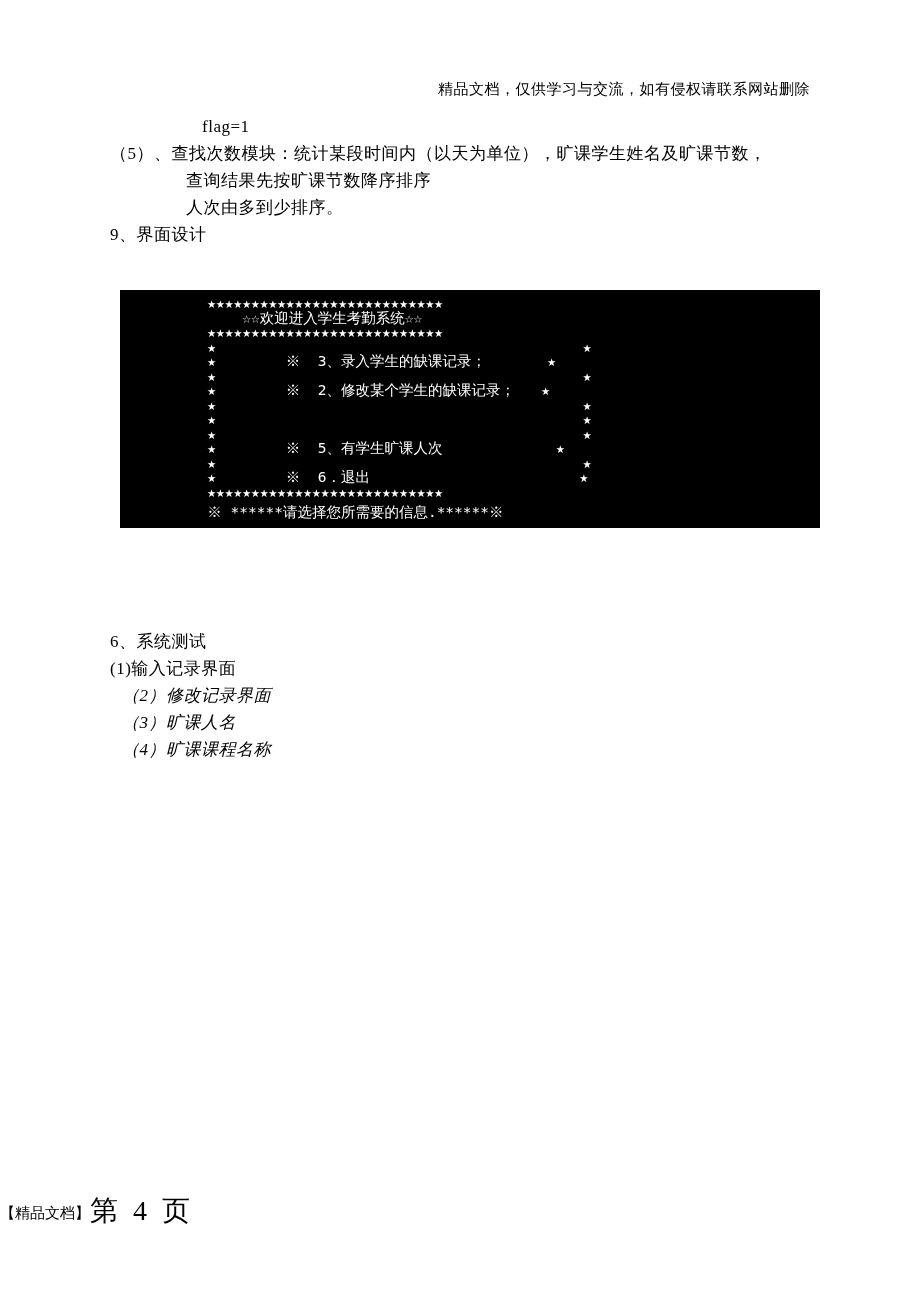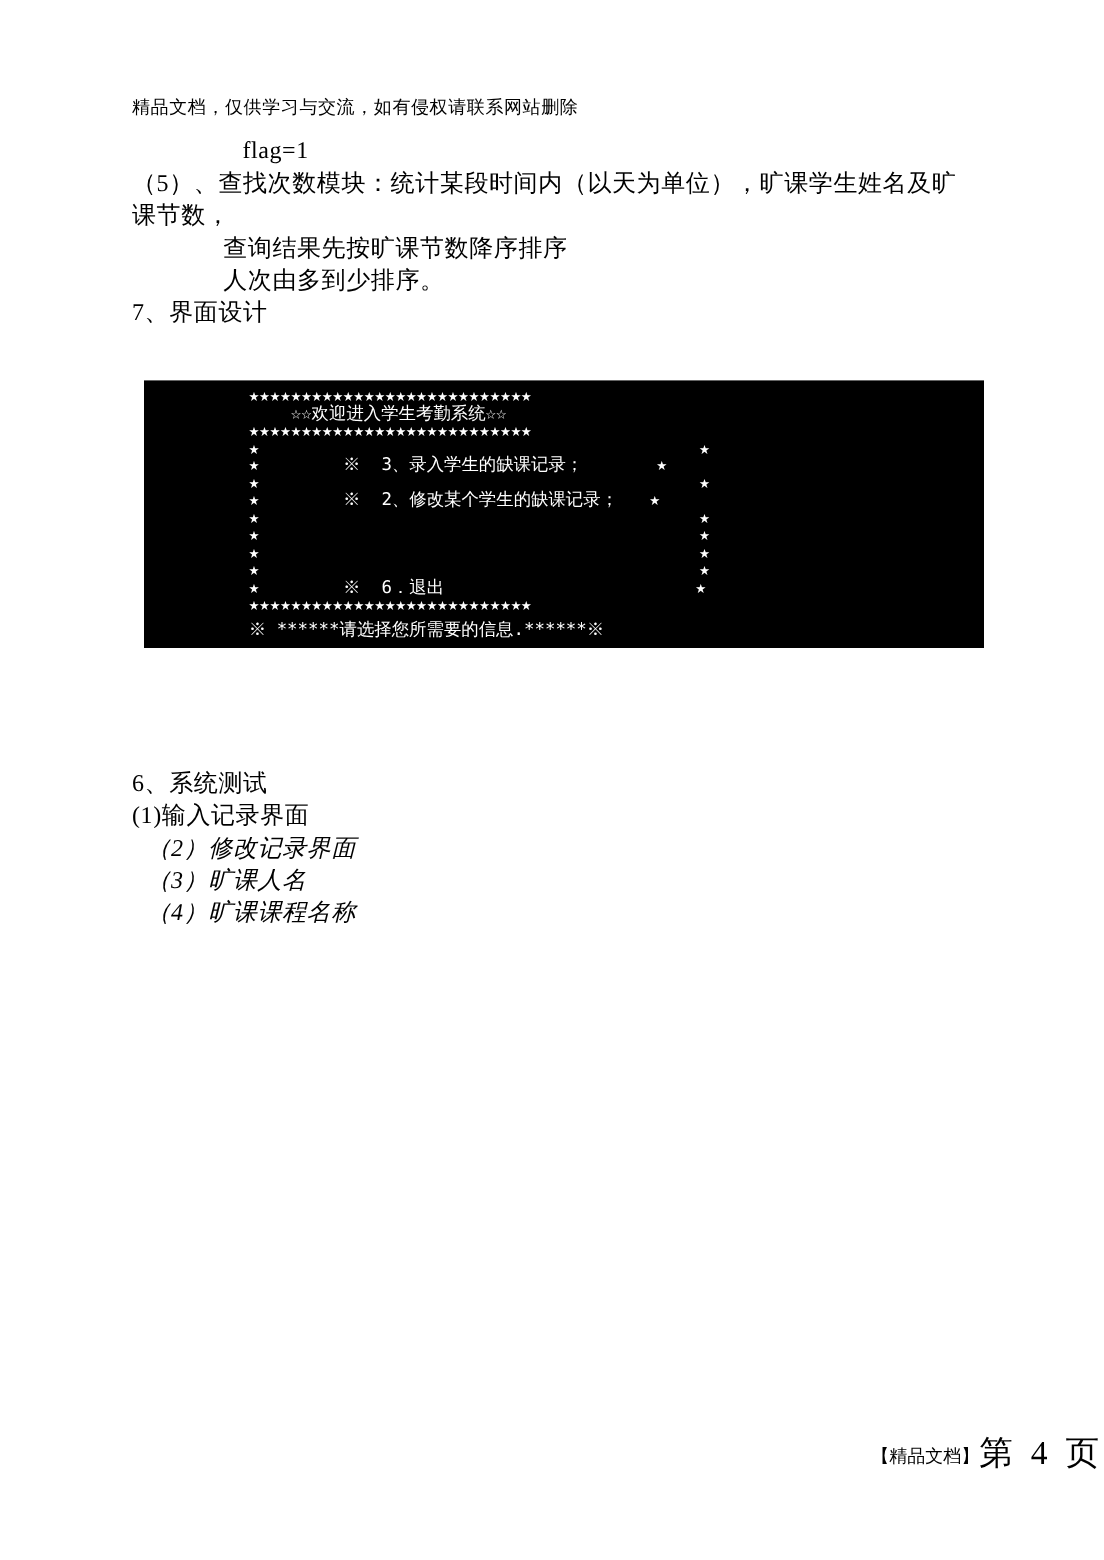--- a/index.html
+++ b/index.html
@@ -7,27 +7,27 @@
     width: 920px;
     height: 1300px;
     background: #ffffff;
     font-family: "SimSun", "宋体", serif;
     position: relative;
   }
   .page {
     padding: 80px 110px 0 110px;
   }
   .header {
-    text-align: left;
+    text-align: right;
     font-size: 15px;
     margin-bottom: 14px;
     letter-spacing: 0.5px;
   }
   .line {
-    font-size: 20px;
+    font-size: 17px;
     line-height: 27px;
     letter-spacing: 0.5px;
   }
   .indent2 { padding-left: 92px; }
   .indent-item { padding-left: 0px; }
   .indent-sub { padding-left: 76px; }
   .indent-num { padding-left: 12px; font-style: italic; }
 
   .console-wrap {
     margin: 42px 10px 0 10px;
@@ -49,21 +49,21 @@
   .c-center { text-align: left; }
   .block-after {
     margin-top: 100px;
   }
 
   .footer {
     position: absolute;
     bottom: 70px;
     left: 0;
     right: 0;
-    text-align: right;
+    text-align: left;
     font-size: 15px;
   }
   .footer .pgnum {
     font-size: 28px;
     letter-spacing: 4px;
     vertical-align: -2px;
   }
 </style>
 </head>
 <body>
@@ -72,34 +72,35 @@
 
   <div class="header">精品文档，仅供学习与交流，如有侵权请联系网站删除</div>
 
   <div class="line indent2">flag=1</div>
 
   <div class="line indent-item">（5）、查找次数模块：统计某段时间内（以天为单位），旷课学生姓名及旷课节数，</div>
   <div class="line indent-sub">查询结果先按旷课节数降序排序</div>
 
   <div class="line indent-sub">人次由多到少排序。</div>
 
-  <div class="line">7、界面设计</div>
+  <div class="line">9、界面设计</div>
 
   <div class="console-wrap">
     <div class="console">
       <div class="c-row">          ★★★★★★★★★★★★★★★★★★★★★★★★★★★</div>
       <div class="c-row c-center">              ☆☆欢迎进入学生考勤系统☆☆</div>
       <div class="c-row">          ★★★★★★★★★★★★★★★★★★★★★★★★★★★</div>
       <div class="c-row">          ★                                          ★</div>
       <div class="c-row">          ★        ※  3、录入学生的缺课记录；       ★</div>
       <div class="c-row">          ★                                          ★</div>
       <div class="c-row">          ★        ※  2、修改某个学生的缺课记录；   ★</div>
       <div class="c-row">          ★                                          ★</div>
       <div class="c-row">          ★                                          ★</div>
       <div class="c-row">          ★                                          ★</div>
+      <div class="c-row">          ★        ※  5、有学生旷课人次             ★</div>
       <div class="c-row">          ★                                          ★</div>
       <div class="c-row">          ★        ※  6．退出                        ★</div>
       <div class="c-row">          ★★★★★★★★★★★★★★★★★★★★★★★★★★★</div>
       <div style="height:6px"></div>
       <div class="c-row c-center">          ※ ******请选择您所需要的信息.******※</div>
     </div>
   </div>
 
   <div class="block-after">
     <div class="line">6、系统测试</div>

